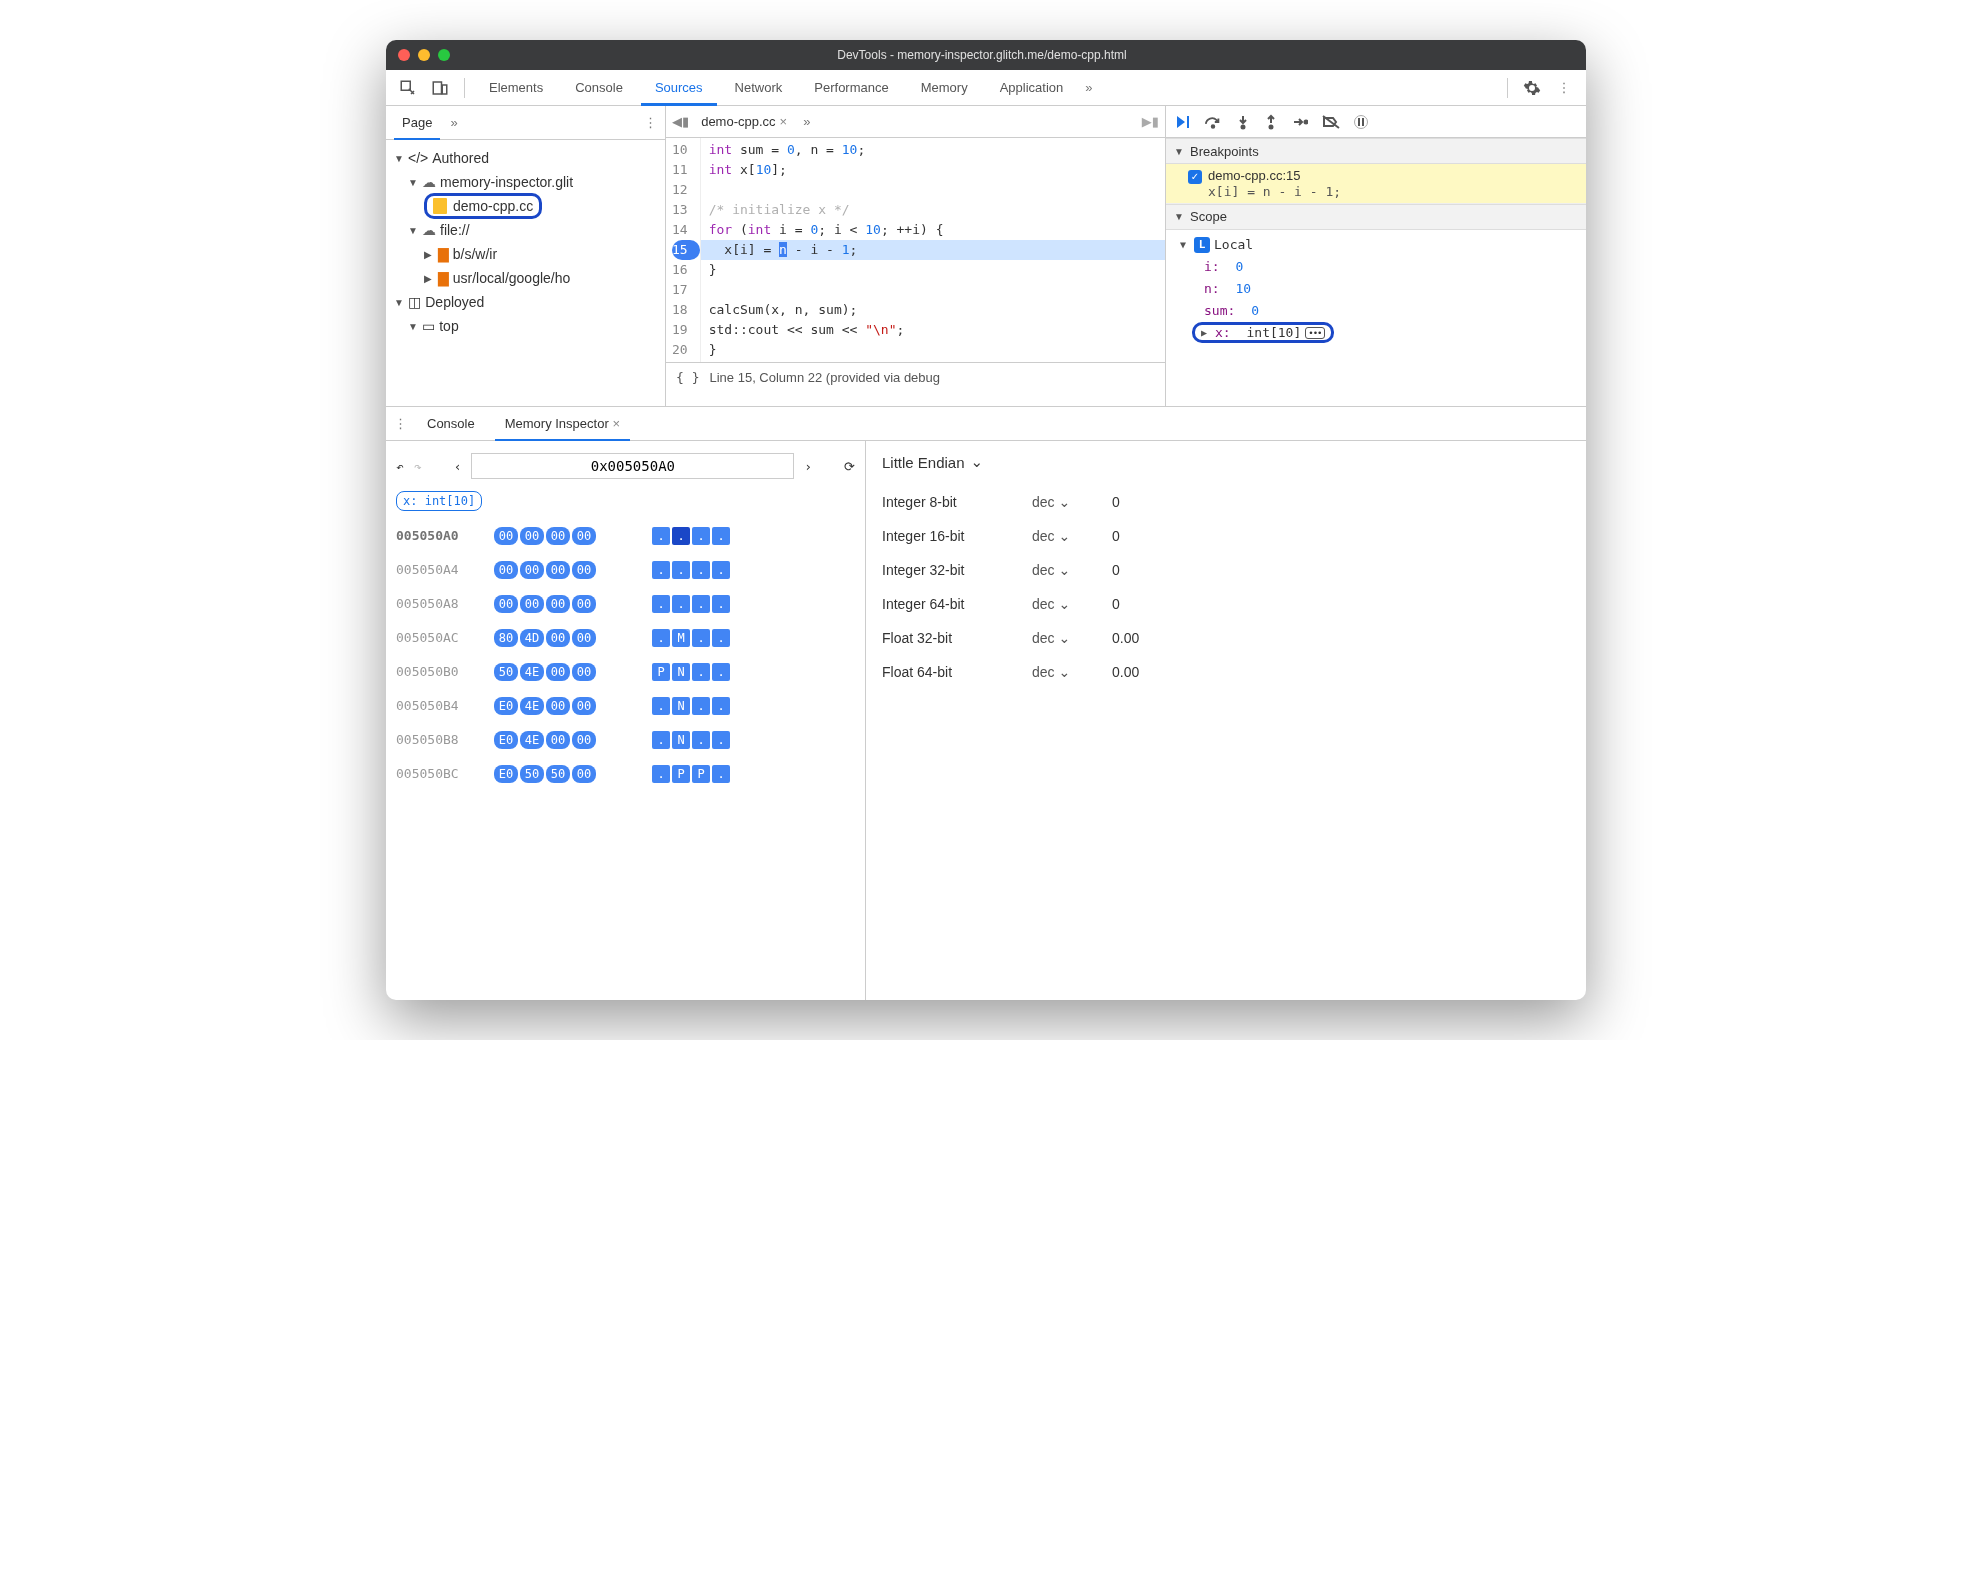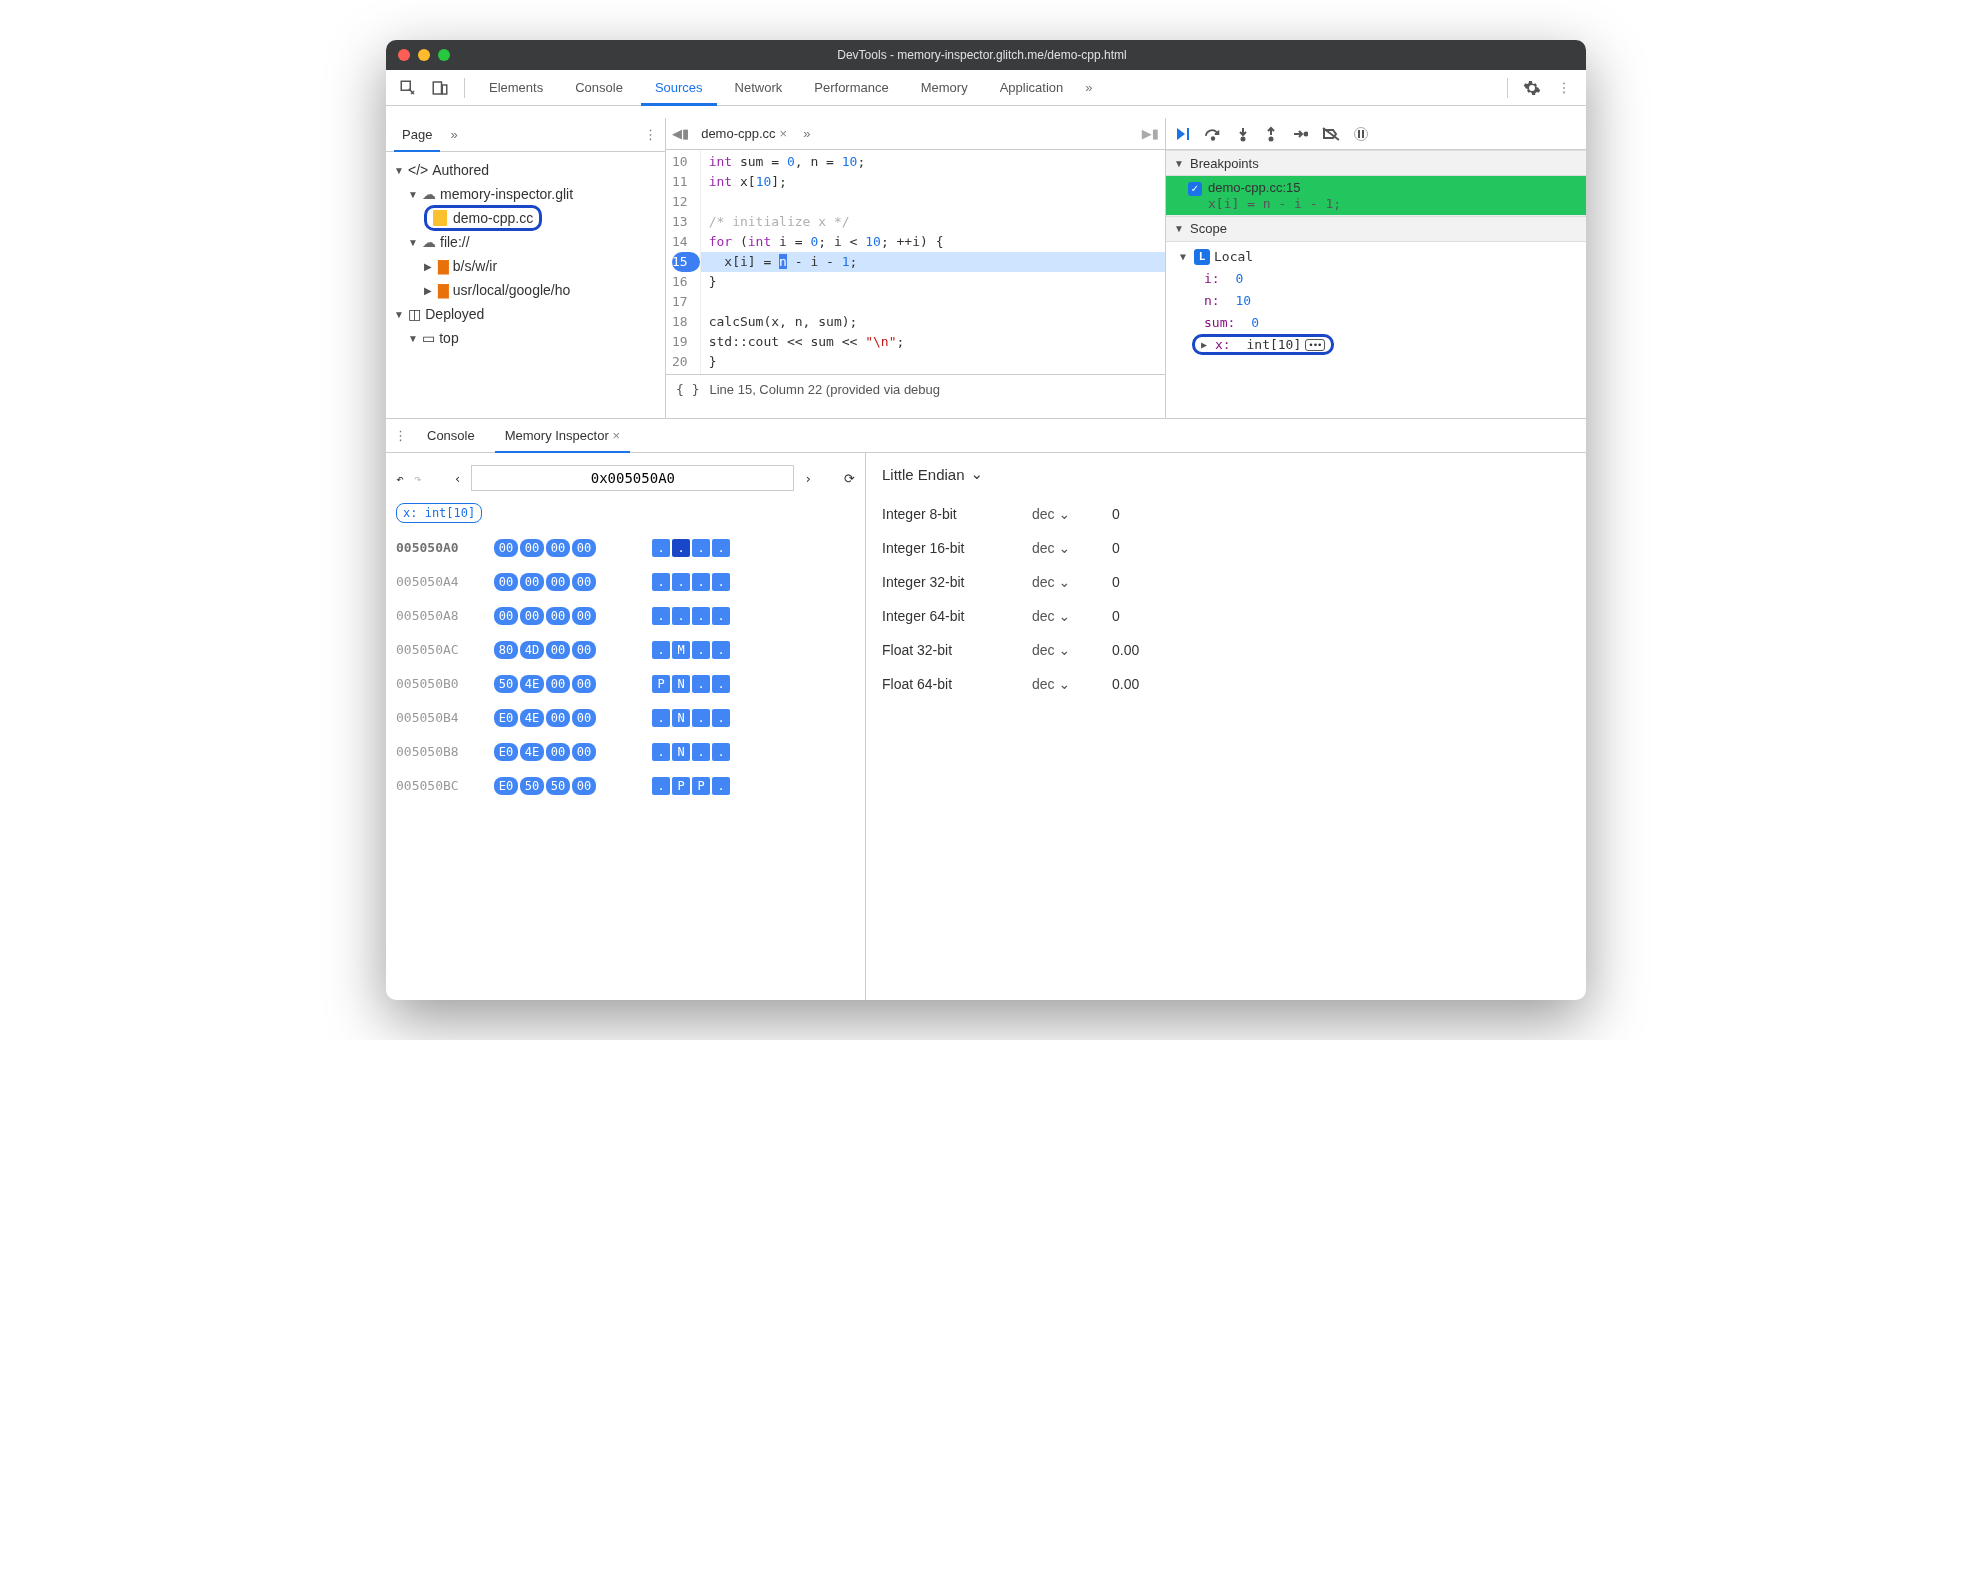--- a/index.html
+++ b/index.html
@@ -12,21 +12,21 @@
 .dot.yellow { background: #febc2e; }
 .dot.green { background: #28c840; }
 .title { flex: 1; text-align: center; font-size: 12px; color: #e0e0e0; }
 
 .main-tabs { height: 36px; border-bottom: 1px solid #ccc; display: flex; align-items: center; padding: 0 8px; gap: 4px; }
 .tab-icon { width: 28px; display: flex; justify-content: center; align-items: center; color: #555; }
 .main-tab { padding: 0 14px; height: 36px; line-height: 36px; color: #555; cursor: pointer; }
 .main-tab.active { color: #1a73e8; border-bottom: 3px solid #1a73e8; font-weight: 500; }
 .main-tabs .spacer { flex: 1; }
 
-.panes { display: flex; flex: 1; min-height: 0; margin-top: 12px; }
+.panes { display: flex; flex: 1; min-height: 0; }
 .pane { display: flex; flex-direction: column; }
 .pane.left { width: 280px; border-right: 1px solid #ccc; }
 .pane.mid { flex: 1; border-right: 1px solid #ccc; min-width: 0; }
 .pane.right { width: 420px; }
 
 .subtab-row { height: 34px; border-bottom: 1px solid #ccc; display: flex; align-items: center; padding: 0 8px; gap: 6px; }
 .subtab { padding: 0 8px; height: 34px; line-height: 34px; color: #333; }
 .subtab.active { border-bottom: 2px solid #1a73e8; }
 .more-icon { color: #777; padding: 0 4px; }
 .vdots { color: #777; }
@@ -56,21 +56,21 @@
 .tok-cmt { color: #b0b0b0; }
 .tok-str { color: #c41a16; }
 .caret-inv { background: #3d7ff2; color: #fff; }
 
 .status-row { height: 30px; border-top: 1px solid #ccc; display: flex; align-items: center; padding: 0 10px; gap: 10px; color: #555; font-size: 13px; }
 
 .debugger-toolbar { height: 32px; border-bottom: 1px solid #ccc; display: flex; align-items: center; padding: 0 8px; gap: 14px; color: #555; }
 .debugger-toolbar .resume { color: #1a73e8; }
 
 .section-header { height: 26px; background: #f2f2f2; border-top: 1px solid #ddd; border-bottom: 1px solid #ddd; display: flex; align-items: center; padding: 0 8px; gap: 6px; font-size: 13px; color: #333; }
-.breakpoint-row { background: #22c55e; padding: 4px 8px 4px 22px; border-bottom: 1px solid #eee; }
+.breakpoint-row { background: #fef9c3; padding: 4px 8px 4px 22px; border-bottom: 1px solid #eee; }
 .checkbox { width: 14px; height: 14px; background: #1a73e8; border-radius: 3px; display: inline-flex; align-items: center; justify-content: center; color: #fff; font-size: 10px; margin-right: 6px; }
 
 .scope-body { font-family: Menlo, Consolas, monospace; font-size: 13px; padding: 4px 8px; }
 .scope-row { height: 22px; display: flex; align-items: center; gap: 4px; padding-left: 6px; }
 .scope-local-badge { width: 16px; height: 16px; background: #1a73e8; color: #fff; border-radius: 3px; display: inline-flex; align-items: center; justify-content: center; font-size: 11px; font-weight: bold; }
 .scope-key { color: #881280; }
 .scope-val { color: #1a73e8; }
 .scope-pill { border: 3px solid #1a47c7; border-radius: 10px; padding: 0 6px; display: inline-flex; align-items: center; gap: 4px; }
 .mem-icon { border: 1px solid #555; border-radius: 3px; padding: 0 2px; font-size: 9px; letter-spacing: -1px; }
 

